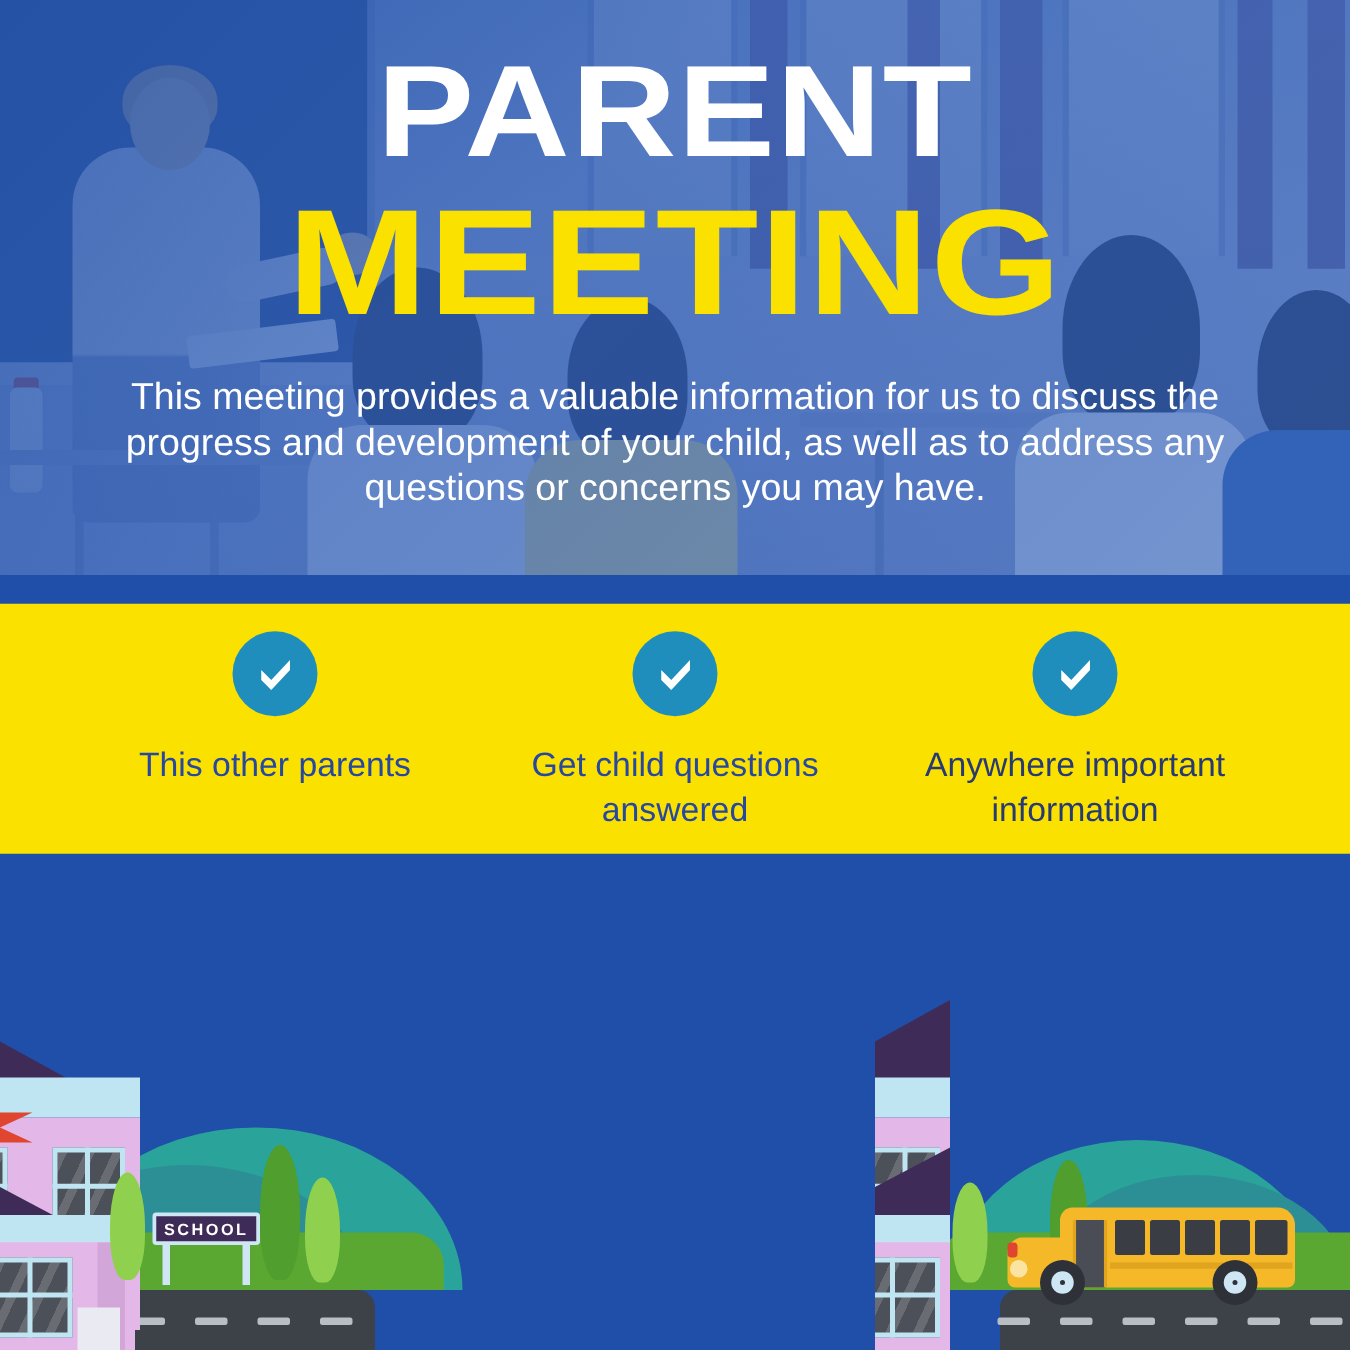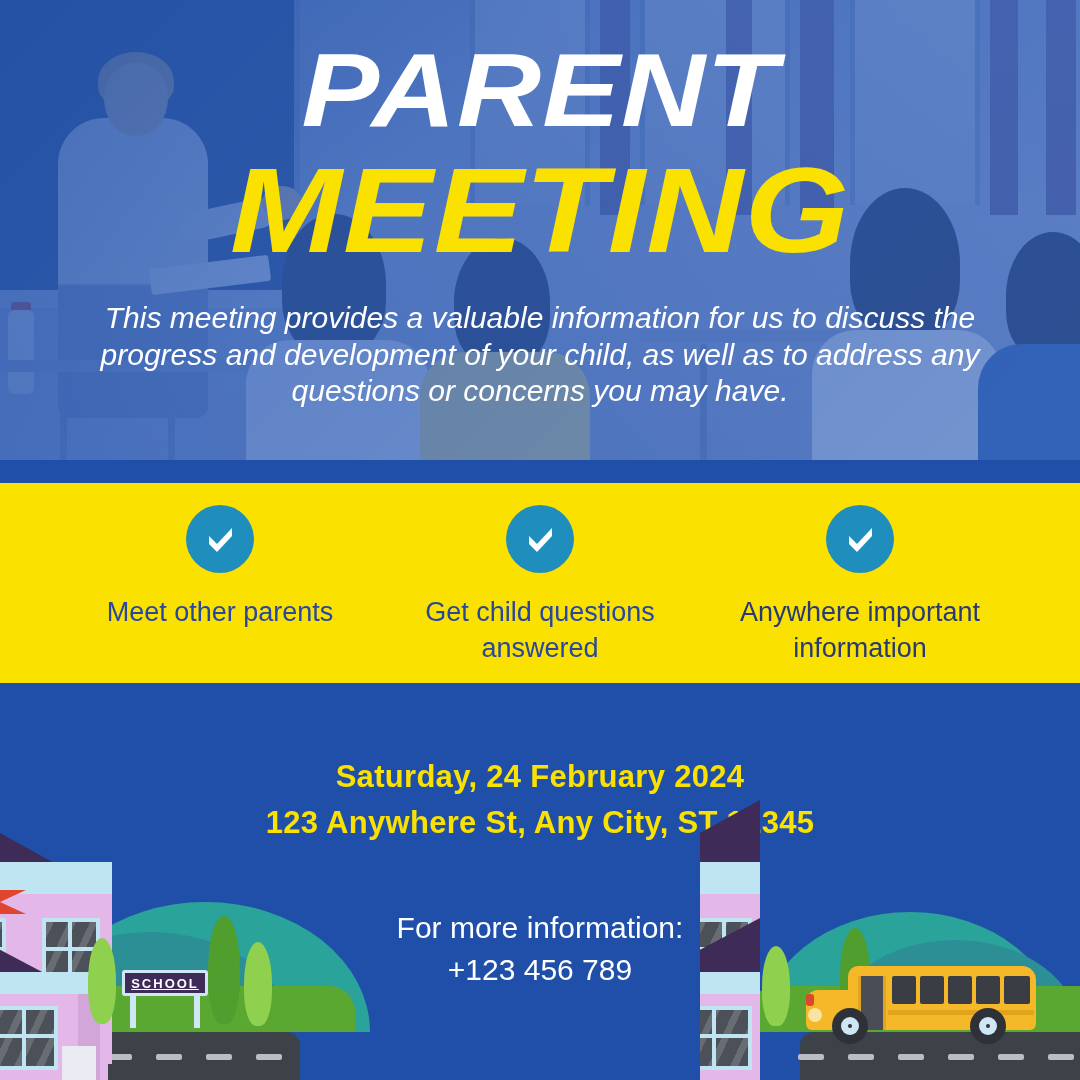--- a/index.html
+++ b/index.html
@@ -3,21 +3,21 @@
 <meta charset="utf-8">
 <style>
   html,body{margin:0;padding:0;background:#222;}
   *{box-sizing:border-box;}
   .poster{
     position:relative;width:1080px;height:1080px;overflow:hidden;
     background:#1f4fa8;font-family:"Liberation Sans",sans-serif;
   }
 
   
-  .hero{position:absolute;left:0;top:0;width:1080px;height:460px;overflow:hidden;background:#2a55a5;font-style:italic;}
+  .hero{position:absolute;left:0;top:0;width:1080px;height:460px;overflow:hidden;background:#2a55a5;}
   .photo{position:absolute;inset:0;}
 
   
   .wall{position:absolute;left:0;top:0;width:1080px;height:483px;
         background:linear-gradient(180deg,#9fb2d8 0%,#aebbdd 45%,#9aa9d2 100%);}
   .blackboard{position:absolute;left:-10px;top:-10px;width:310px;height:300px;
         background:linear-gradient(135deg,#3f5f9a,#33518b);border-right:6px solid #8fa3cc;}
   .board-ledge{position:absolute;left:-10px;top:290px;width:320px;height:18px;background:#b9c5e0;}
   .win{position:absolute;top:0;height:205px;background:linear-gradient(180deg,#c9d3e8,#b3c0de);border-left:5px solid #8ea1c9;border-right:5px solid #8ea1c9;}
   .curtain{position:absolute;top:0;height:215px;background:linear-gradient(180deg,#6d5b93,#5d4f85);opacity:.75;}
@@ -88,21 +88,21 @@
   .b-roof{position:absolute;width:0;height:0;}
   .b-win{position:absolute;background:#4c5058;border:4px solid #bfe4f2;}
   .b-win::after{content:"";position:absolute;inset:0;
       background:repeating-linear-gradient(115deg,rgba(255,255,255,.16) 0 7px,transparent 7px 20px);}
   .b-mull{position:absolute;background:#bfe4f2;}
   .col{position:absolute;background:#d3a6da;}
   .flag{position:absolute;width:0;height:0;}
   .tree{position:absolute;border-radius:50% 50% 42% 42%;}
   .sign-plate{position:absolute;background:#3f2b57;border:3px solid #cfe6f5;border-radius:3px;
       color:#fff;font-size:13px;letter-spacing:2px;text-align:center;font-weight:700;
-      display:flex;align-items:center;justify-content:center;font-family:"Liberation Sans",sans-serif;text-decoration:underline;}
+      display:flex;align-items:center;justify-content:center;font-family:"Liberation Sans",sans-serif;}
   .sign-leg{position:absolute;width:6px;background:#cfe6f5;}
 
   
   .bus{position:absolute;}
   .bus-body{position:absolute;background:#f5b829;border-radius:10px 14px 6px 6px;}
   .bus-hood{position:absolute;background:#f5b829;border-radius:12px 4px 6px 6px;}
   .bus-win{position:absolute;background:#3a3d44;border-radius:2px;}
   .bus-door{position:absolute;background:#4a4d55;border-radius:2px;border-left:3px solid #e0a41f;border-right:3px solid #e0a41f;}
   .bus-stripe{position:absolute;background:#e0a41f;}
   .wheel{position:absolute;border-radius:50%;background:#2e3138;display:flex;align-items:center;justify-content:center;}
@@ -167,46 +167,40 @@
     </div>
   </div>
 
   <div class="band">
     <div class="feat">
       <div class="circ">
         <svg width="40" height="40" viewBox="0 0 40 40" aria-hidden="true">
           <path d="M9 17 L17 25 L32 9 L32 17 L17 33 L9 25 Z" fill="#ffffff"></path>
         </svg>
       </div>
-      <div class="feat-label">Meet other parents</div>
+      <div class="feat-label">This other parents</div>
     </div>
     <div class="feat">
       <div class="circ">
         <svg width="40" height="40" viewBox="0 0 40 40" aria-hidden="true">
           <path d="M9 17 L17 25 L32 9 L32 17 L17 33 L9 25 Z" fill="#ffffff"></path>
         </svg>
       </div>
       <div class="feat-label">Get child questions answered</div>
     </div>
     <div class="feat">
       <div class="circ">
         <svg width="40" height="40" viewBox="0 0 40 40" aria-hidden="true">
           <path d="M9 17 L17 25 L32 9 L32 17 L17 33 L9 25 Z" fill="#ffffff"></path>
         </svg>
       </div>
       <div class="feat-label">Anywhere important information</div>
     </div>
   </div>
 
-  <div class="bottom">
-    <div class="when">Saturday, 24 February 2024</div>
-    <div class="where">123 Anywhere St, Any City, ST 12345</div>
-    <div class="info1">For more information:</div>
-    <div class="info2">+123 456 789</div>
-  </div>
 
   <div class="scene left">
     <div class="hill" style="left:40px;bottom:48px;width:330px;height:130px;background:#2aa39a;"></div>
     <div class="hill" style="left:10px;bottom:48px;width:280px;height:100px;background:#2d8f96;"></div>
     <div class="grass" style="left:-10px;width:365px;"></div>
     <div class="road" style="left:-10px;width:310px;border-radius:0 14px 0 0;"></div>
     <div class="dash" style="left:6px;"></div>
     <div class="dash" style="left:56px;"></div>
     <div class="dash" style="left:106px;"></div>
     <div class="dash" style="left:156px;"></div>

